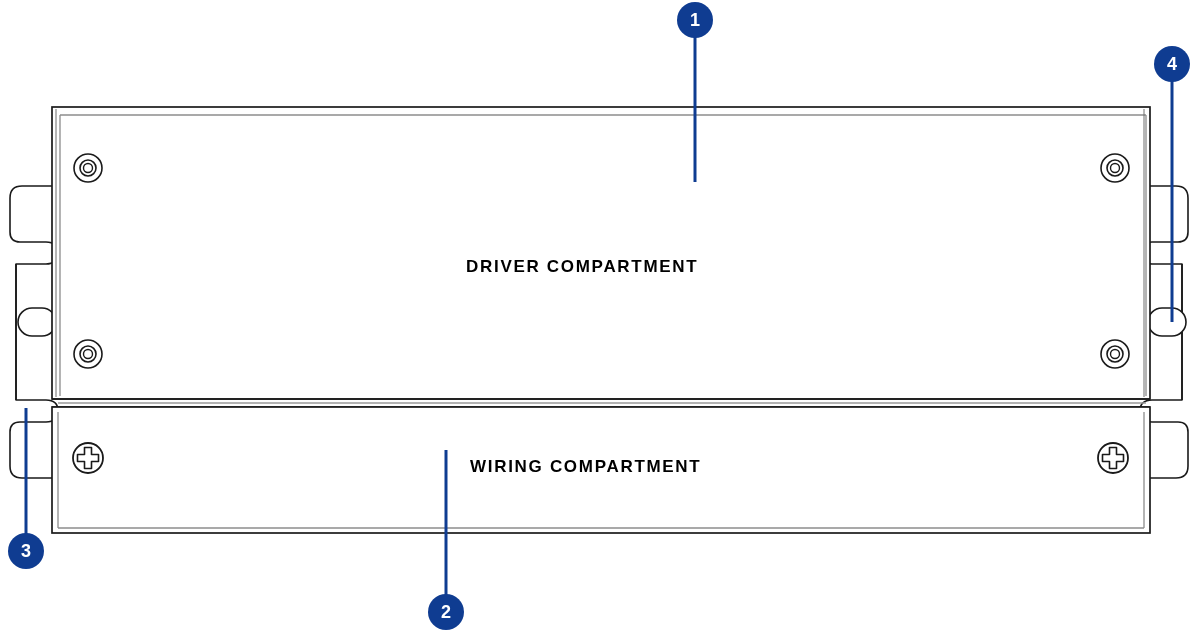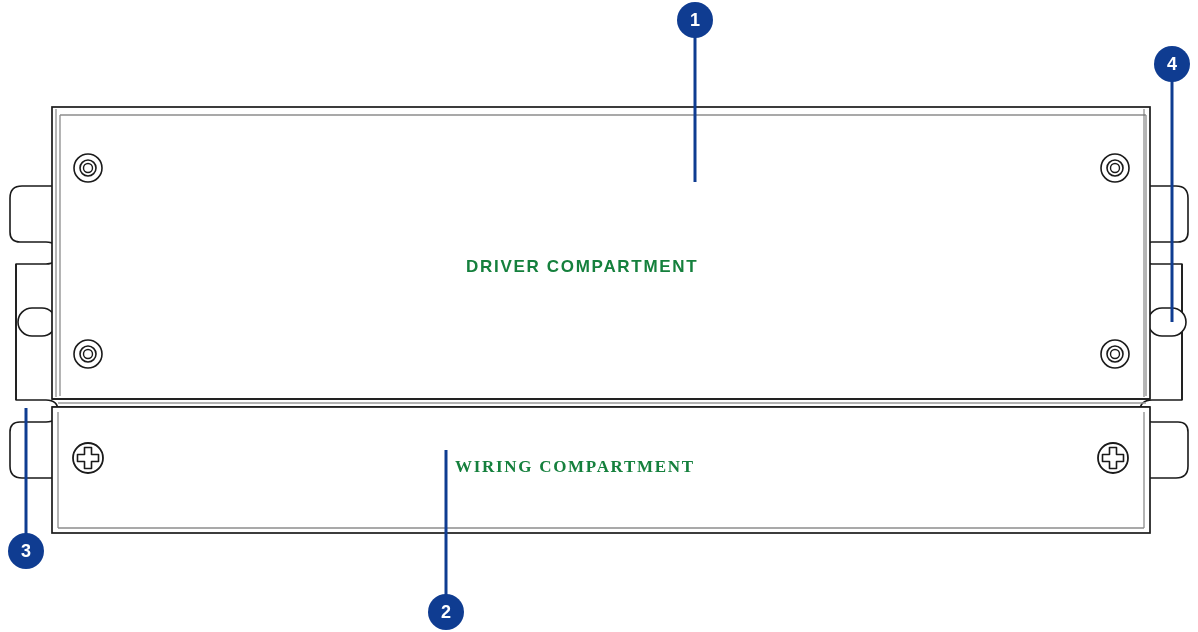--- a/index.html
+++ b/index.html
@@ -23,21 +23,21 @@
     top: 0;
     left: 0;
     display: block;
   }
   .compartment-label {
     position: absolute;
     font-family: "Liberation Sans", sans-serif;
     font-weight: bold;
     font-size: 17px;
     letter-spacing: 1.7px;
-    color: #15803d;
+    color: #000000;
     white-space: nowrap;
     user-select: none;
   }
   .callout-badge {
     position: absolute;
     width: 36px;
     height: 36px;
     border-radius: 50%;
     background: #0f3c91;
     color: #ffffff;
@@ -166,20 +166,20 @@
 
     <line x1="695" y1="30" x2="695" y2="182" stroke="#0f3c91" stroke-width="3"></line>
     <line x1="446" y1="612" x2="446" y2="450" stroke="#0f3c91" stroke-width="3"></line>
     <line x1="26" y1="551" x2="26" y2="408" stroke="#0f3c91" stroke-width="3"></line>
     <line x1="1172" y1="74" x2="1172" y2="322" stroke="#0f3c91" stroke-width="3"></line>
 
   </svg>
 
   <div class="compartment-label" style="left:466px; top:257px;">DRIVER COMPARTMENT</div>
 
-  <div class="compartment-label" style="left:455px; top:457px;font-family:Liberation Serif, serif;">WIRING COMPARTMENT</div>
+  <div class="compartment-label" style="left:470px; top:457px;">WIRING COMPARTMENT</div>
 
   <div class="callout-badge" style="left:677px; top:2px;">1</div>
   <div class="callout-badge" style="left:428px; top:594px;">2</div>
   <div class="callout-badge" style="left:8px; top:533px;">3</div>
   <div class="callout-badge" style="left:1154px; top:46px;">4</div>
 
 </div>
 
 </body></html>

